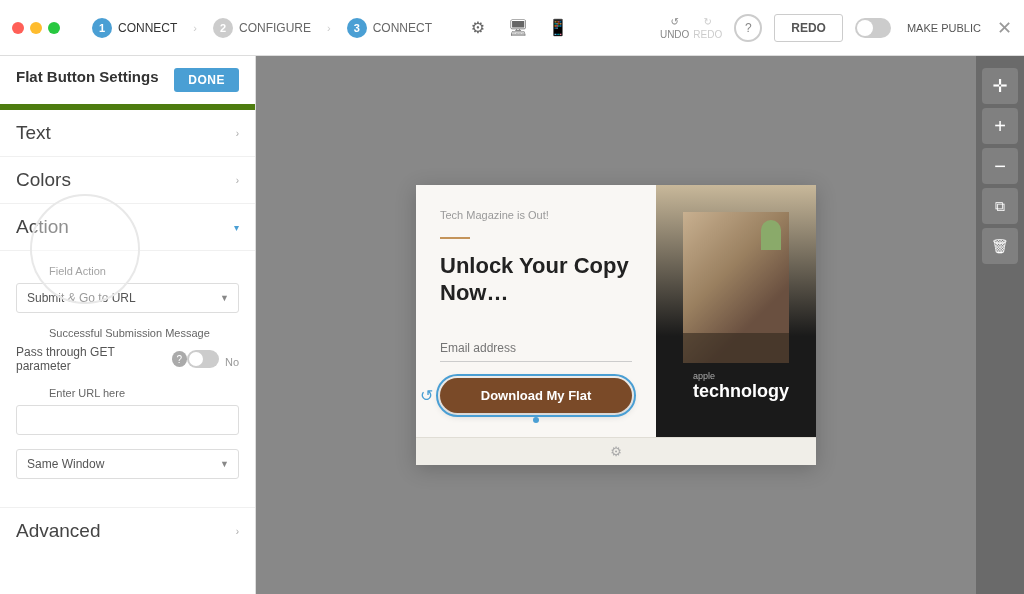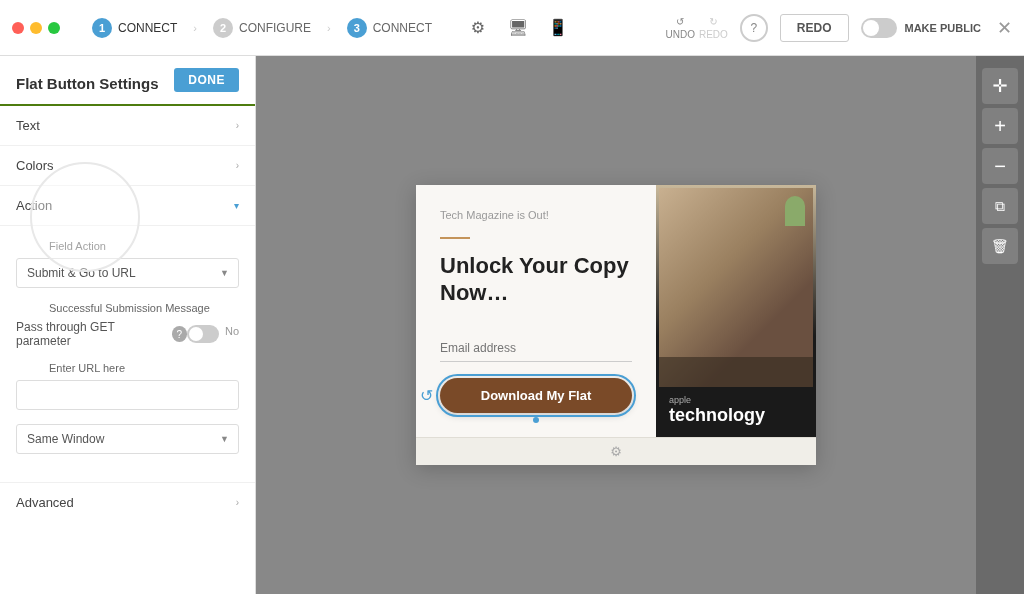--- a/index.html
+++ b/index.html
@@ -27,72 +27,72 @@
 
     .top-icons { display: flex; align-items: center; gap: 4px; margin-left: 12px; }
     .top-icon-btn { width: 36px; height: 36px; border: none; background: none; cursor: pointer; display: flex; align-items: center; justify-content: center; color: #666; font-size: 16px; }
 
     .top-right { margin-left: auto; display: flex; align-items: center; gap: 12px; }
     .undo-redo { display: flex; gap: 4px; }
     .undo-redo-btn { display: flex; flex-direction: column; align-items: center; cursor: pointer; color: #888; font-size: 10px; gap: 2px; }
     .undo-redo-btn.disabled { color: #ccc; }
     .help-btn { width: 28px; height: 28px; border-radius: 50%; border: 2px solid #ccc; display: flex; align-items: center; justify-content: center; color: #888; font-size: 12px; cursor: pointer; }
     .save-btn { background: none; border: 1px solid #ccc; padding: 6px 16px; border-radius: 3px; cursor: pointer; font-size: 12px; color: #555; font-weight: 600; }
-    .toggle-wrap { display: flex; align-items: center; gap: 8px; font-size: 11px; color: #555; font-weight: 700; }
+    .toggle-wrap { display: flex; align-items: center; gap: 16px; font-size: 11px; color: #555; font-weight: 400; }
     .toggle { width: 36px; height: 20px; background: #ccc; border-radius: 10px; position: relative; cursor: pointer; }
     .toggle::after { content: ''; position: absolute; left: 2px; top: 2px; width: 16px; height: 16px; border-radius: 50%; background: #fff; }
     .close-btn { background: none; border: none; font-size: 18px; color: #999; cursor: pointer; margin-left: 4px; }
 
     
     .main { display: flex; height: calc(594px - 56px); }
 
     
     .sidebar { width: 256px; background: #fff; border-right: 1px solid #ddd; overflow-y: auto; flex-shrink: 0; }
-    .sidebar-header { display: flex; align-items: flex-end; justify-content: space-between; padding: 12px 16px; border-bottom: 2px solid #4d7c0f; }
+    .sidebar-header { display: flex; align-items: flex-start; justify-content: space-between; padding: 12px 16px; border-bottom: 6px solid #4d7c0f; }
     .sidebar-title { font-size: 15px; font-weight: 600; color: #333; }
     .done-btn { background: #4a9fd4; color: #fff; border: none; padding: 5px 14px; border-radius: 3px; font-size: 12px; font-weight: 700; cursor: pointer; letter-spacing: 0.5px; }
 
     .sidebar-item { display: flex; align-items: center; justify-content: space-between; padding: 12px 16px; border-bottom: 1px solid #f0f0f0; cursor: pointer; }
-    .sidebar-item-label { font-size: 13px; color: #444; }
+    .sidebar-item-label { font-size: 19px; color: #444; }
     .chevron { font-size: 10px; color: #aaa; }
     .chevron-down { color: #4a9fd4; }
 
     
     .action-section { padding: 14px 16px; border-bottom: 1px solid #f0f0f0; }
     .field-label { font-size: 11px; color: #666; margin-bottom: 6px; font-weight: 500; padding-left: 33px; }
     .select-wrap { position: relative; margin-bottom: 14px; }
     .select-wrap select { width: 100%; padding: 7px 10px; border: 1px solid #ddd; border-radius: 3px; appearance: none; font-size: 12px; color: #555; background: #fff; cursor: pointer; }
     .select-wrap::after { content: '▼'; position: absolute; right: 10px; top: 50%; transform: translateY(-50%); font-size: 9px; color: #888; pointer-events: none; }
     .text-area { width: 100%; height: 60px; border: 1px solid #ddd; border-radius: 3px; padding: 7px 10px; font-size: 12px; color: #555; resize: vertical; margin-bottom: 14px; }
     .param-row { display: flex; align-items: center; justify-content: space-between; margin-bottom: 14px; }
     .param-label { display: flex; align-items: center; gap: 6px; font-size: 12px; color: #555; }
     .info-icon { width: 16px; height: 16px; border-radius: 50%; background: #aaa; color: #fff; display: flex; align-items: center; justify-content: center; font-size: 10px; }
     .small-toggle { width: 32px; height: 18px; background: #ccc; border-radius: 9px; position: relative; cursor: pointer; }
     .small-toggle::after { content: ''; position: absolute; left: 2px; top: 2px; width: 14px; height: 14px; border-radius: 50%; background: #fff; }
     .toggle-label { font-size: 11px; color: #999; margin-left: 6px; }
-    .param-right { display: flex; align-items: flex-start; }
+    .param-right { display: flex; align-items: flex-end; }
     .url-input { width: 100%; padding: 7px 10px; border: 1px solid #ddd; border-radius: 3px; font-size: 12px; color: #555; margin-bottom: 14px; }
 
     .sidebar-item-adv { display: flex; align-items: center; justify-content: space-between; padding: 12px 16px; cursor: pointer; }
 
     
     .canvas-area { flex: 1; background: #888; display: flex; align-items: center; justify-content: center; position: relative; }
 
     
     .card { background: #f9f7f4; width: 400px; box-shadow: 0 4px 20px rgba(0,0,0,0.2); position: relative; }
     .card-inner { display: flex; min-height: 240px; }
     .card-left { flex: 1; padding: 24px; display: flex; flex-direction: column; justify-content: flex-start; }
     .card-tag { font-size: 11px; color: #999; margin-bottom: 16px; }
     .card-divider { width: 30px; height: 2px; background: #c4945a; margin-bottom: 14px; }
     .card-heading { font-size: 22px; font-weight: 700; color: #222; line-height: 1.2; margin-bottom: 29px; }
     .card-email-input { border: none; border-bottom: 1px solid #ccc; background: transparent; width: 100%; padding: 6px 0; font-size: 12px; color: #999; margin-bottom: 16px; outline: none; }
     .card-btn { background: #7a4a28; color: #fff; border: none; border-radius: 20px; padding: 10px 20px; font-size: 13px; font-weight: 600; cursor: pointer; width: 100%; text-align: center; position: relative; box-shadow: 0 2px 8px rgba(0,0,0,0.2); }
     .card-btn-selected { outline: 2px solid #4a9fd4; outline-offset: 2px; }
     .card-right { width: 160px; flex-shrink: 0; position: relative; overflow: hidden; }
-    .card-img-placeholder { width: 100%; height: 100%; background: linear-gradient(180deg, #c8b89a 0%, #1a1a1a 60%); display: flex; flex-direction: column; justify-content: space-between; padding: 3px; }
+    .card-img-placeholder { width: 100%; height: 100%; background: linear-gradient(180deg, #c8b89a 0%, #1a1a1a 60%); display: flex; flex-direction: column; justify-content: space-between; padding: 27px; }
     .card-img-bottom { background: #1a1a1a; padding: 8px 10px; }
     .apple-text { font-size: 9px; color: #aaa; }
     .tech-text { font-size: 18px; font-weight: 700; color: #fff; }
     .refresh-icon { position: absolute; left: -20px; top: 50%; transform: translateY(-50%); color: #4a9fd4; font-size: 16px; cursor: pointer; }
     .btn-dot { width: 6px; height: 6px; background: #4a9fd4; border-radius: 50%; position: absolute; bottom: -10px; left: 50%; transform: translateX(-50%); }
 
     
     .right-panel { width: 48px; background: #6a6a6a; display: flex; flex-direction: column; align-items: center; padding-top: 12px; gap: 4px; }
     .rp-btn { width: 36px; height: 36px; background: rgba(255,255,255,0.15); border-radius: 4px; display: flex; align-items: center; justify-content: center; color: #fff; font-size: 16px; cursor: pointer; border: none; }
   </style>

